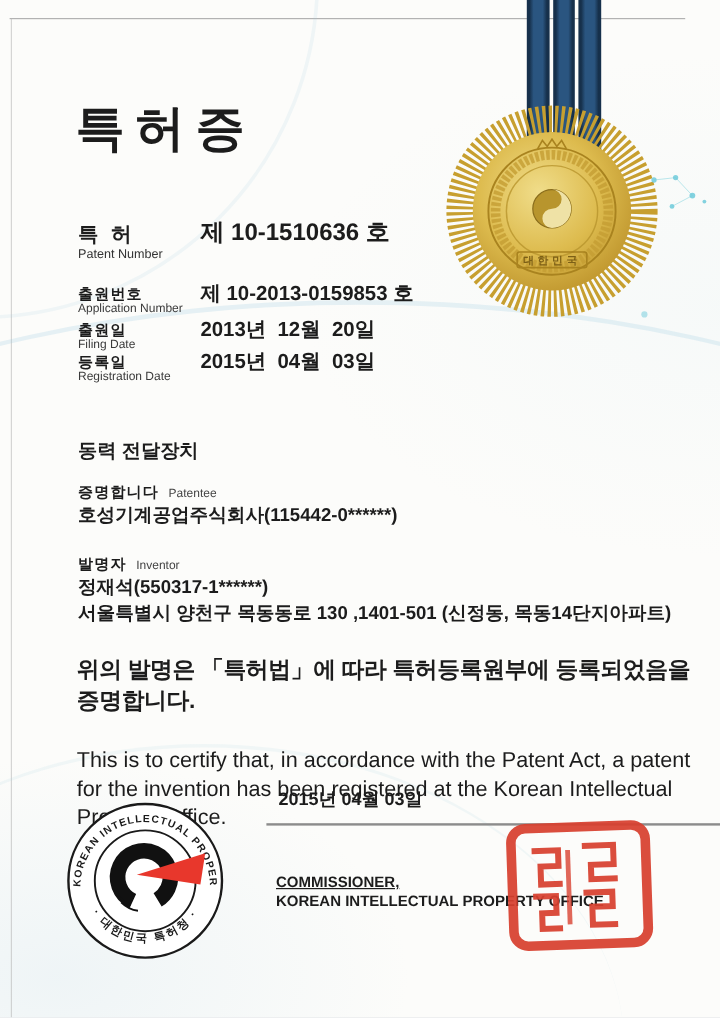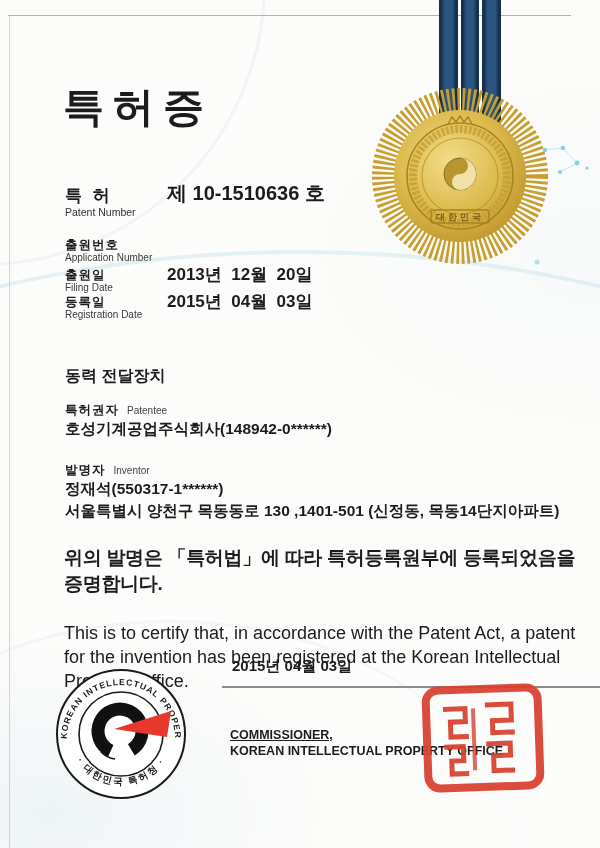--- a/index.html
+++ b/index.html
@@ -110,35 +110,36 @@
   </div>
 
   <div class="abs title-ko">특허증</div>
 
   <div class="abs patent-label">특 허</div>
   <div class="abs patent-sub">Patent Number</div>
   <div class="abs patent-value">제 10-1510636 호</div>
 
   <div class="abs f-label" style="top:237px;left:65px">출원번호</div>
   <div class="abs f-sub" style="top:252px;left:65px">Application Number</div>
+  <div class="abs f-value" style="top:233px">제 10-2013-0159853 호</div>
 
   <div class="abs f-label" style="top:267px;left:65px">출원일</div>
   <div class="abs f-sub" style="top:282px;left:65px">Filing Date</div>
   <div class="abs f-value" style="top:263px">2013년  12월  20일</div>
 
   <div class="abs f-label" style="top:294px;left:65px">등록일</div>
   <div class="abs f-sub" style="top:309px;left:65px">Registration Date</div>
   <div class="abs f-value" style="top:290px">2015년  04월  03일</div>
 
   <div class="abs big-val" style="top:366px;left:65px;font-size:16px">동력 전달장치</div>
 
   <div class="abs lab-row" style="top:402px;left:65px">
-    <span>특허권자</span><span class="en">Patentee</span>
+    <span>증명합니다</span><span class="en">Patentee</span>
   </div>
-  <div class="abs big-val" style="top:419px;left:65px">호성기계공업주식회사(148942-0******)</div>
+  <div class="abs big-val" style="top:419px;left:65px">호성기계공업주식회사(115442-0******)</div>
 
   <div class="abs lab-row" style="top:462px;left:65px">
     <span>발명자</span><span class="en">Inventor</span>
   </div>
   <div class="abs big-val" style="top:479px;left:65px">정재석(550317-1******)</div>
   <div class="abs big-val" style="top:501px;left:65px">서울특별시 양천구 목동동로 130 ,1401-501 (신정동, 목동14단지아파트)</div>
 
   <div class="abs stmt-ko">위의 발명은 「특허법」에 따라 특허등록원부에 등록되었음을 증명합니다.</div>
   <div class="abs stmt-en">This is to certify that, in accordance with the Patent Act, a patent for the invention has been registered at the Korean Intellectual Property Office.</div>
 

